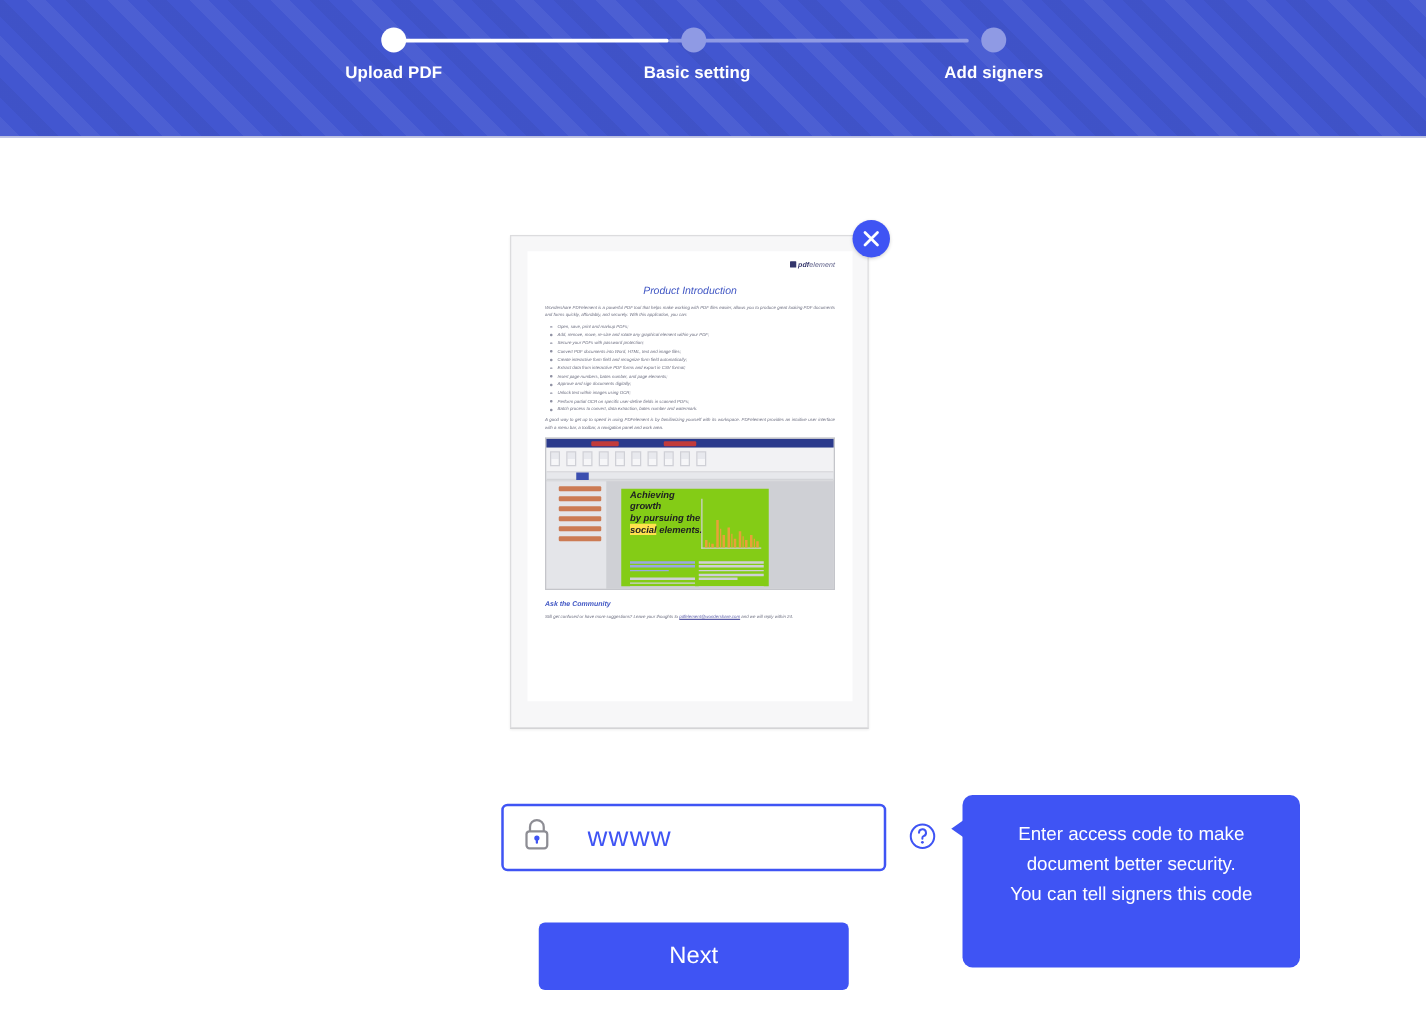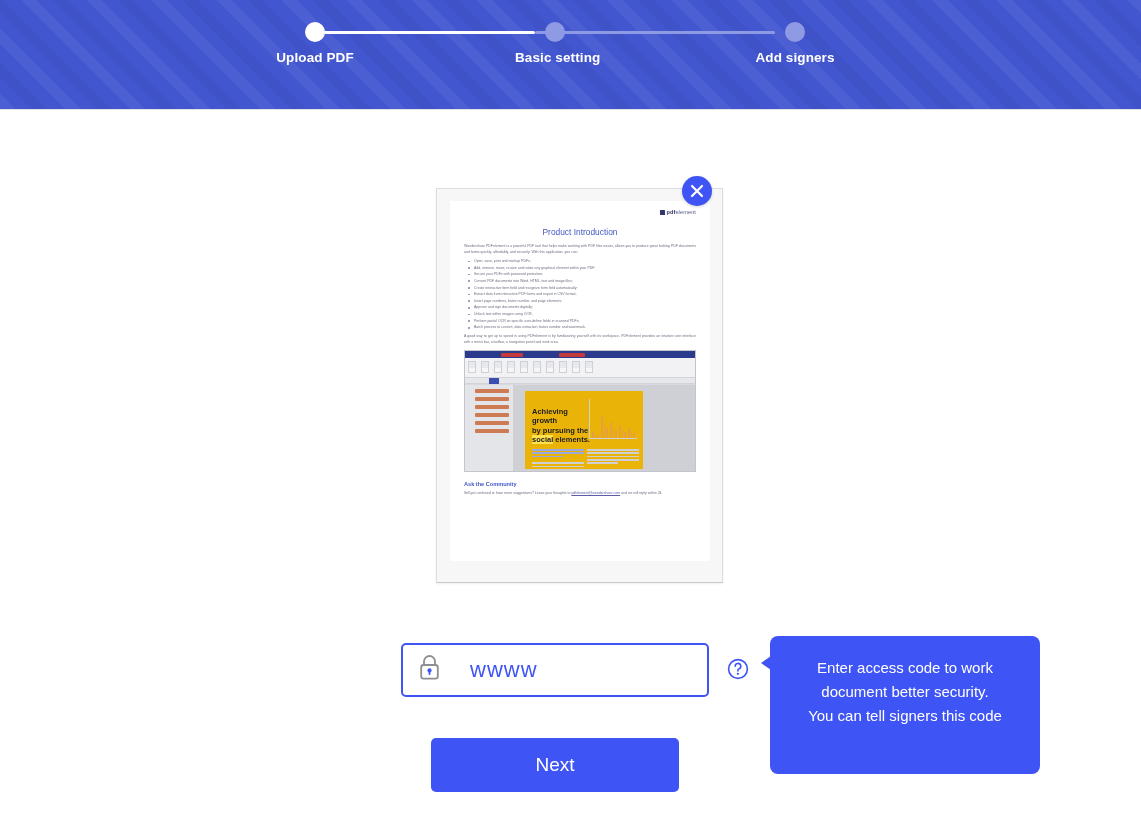--- a/index.html
+++ b/index.html
@@ -65,26 +65,27 @@
     white-space: nowrap;
     letter-spacing: 0.1px;
   }
   #step-0 { left: 20px; }
   #step-1 { left: 260px; }
   #step-2 { left: 500px; }
 
   
   #pdf-frame {
     position: absolute;
-    left: 436px; top: 188px;
+    left: 408px; top: 188px;
     width: 287px; height: 395px;
     background: #f7f7f8;
     border: 1px solid #dcdcde;
     border-bottom-color: #c9c9cc;
     box-shadow: 0 1px 2px rgba(0,0,0,0.07);
+    font-style: italic;
   }
   #pdf-page {
     position: absolute;
     left: 13px; top: 12px;
     width: 260px; height: 360px;
     background: #ffffff;
     overflow: hidden;
     padding: 8px 10px 0 10px;
   }
   #pdf-logo {
@@ -182,22 +183,22 @@
     background: #e4e5e9;
     padding-top: 4px;
   }
   .shot-lbl {
     height: 4px; margin: 0 4px 4px auto; width: 34px;
     background: #c8693a; opacity: .85; border-radius: 1px;
   }
   #shot-doc {
     position: absolute; left: 60px; top: 6px;
     width: 118px; bottom: 2px;
-    background: #eab308;
-    padding: 16px 7px;
+    background: #84cc16;
+    padding: 0 7px;
   }
   #shot-head {
     font-size: 7.5px; line-height: 1.25; color: #1d1d22;
     font-weight: bold; width: 58px;
   }
   #shot-head .hl { background: #ffe14d; }
   #shot-chart {
     position: absolute; right: 6px; top: 8px;
     width: 48px; height: 40px;
     border-left: 0.5px solid #cfcfd4;
@@ -472,18 +473,18 @@
 
 <span id="help-icon">
   <svg width="22" height="22" viewBox="0 0 22 22" aria-hidden="true">
     <circle cx="11" cy="11" r="9.4" stroke="#3f54f4" stroke-width="1.6" fill="none"></circle>
     <path d="M8.2 8.2 a2.8 2.8 0 1 1 3.6 2.7 c-0.7 0.3 -0.9 0.8 -0.9 1.5 v0.5" stroke="#3f54f4" stroke-width="1.6" fill="none" stroke-linecap="round"></path>
     <circle cx="10.9" cy="15.8" r="1.1" fill="#3f54f4"></circle>
   </svg>
 </span>
 
 <div id="tooltip">
-  <span class="tl">Enter access code to work</span>
+  <span class="tl">Enter access code to make</span>
   <span class="tl">document better security.</span>
   <span class="tl">You can tell signers this code</span>
 </div>
 
 <button id="next-btn">Next</button>
 
 </body></html>

